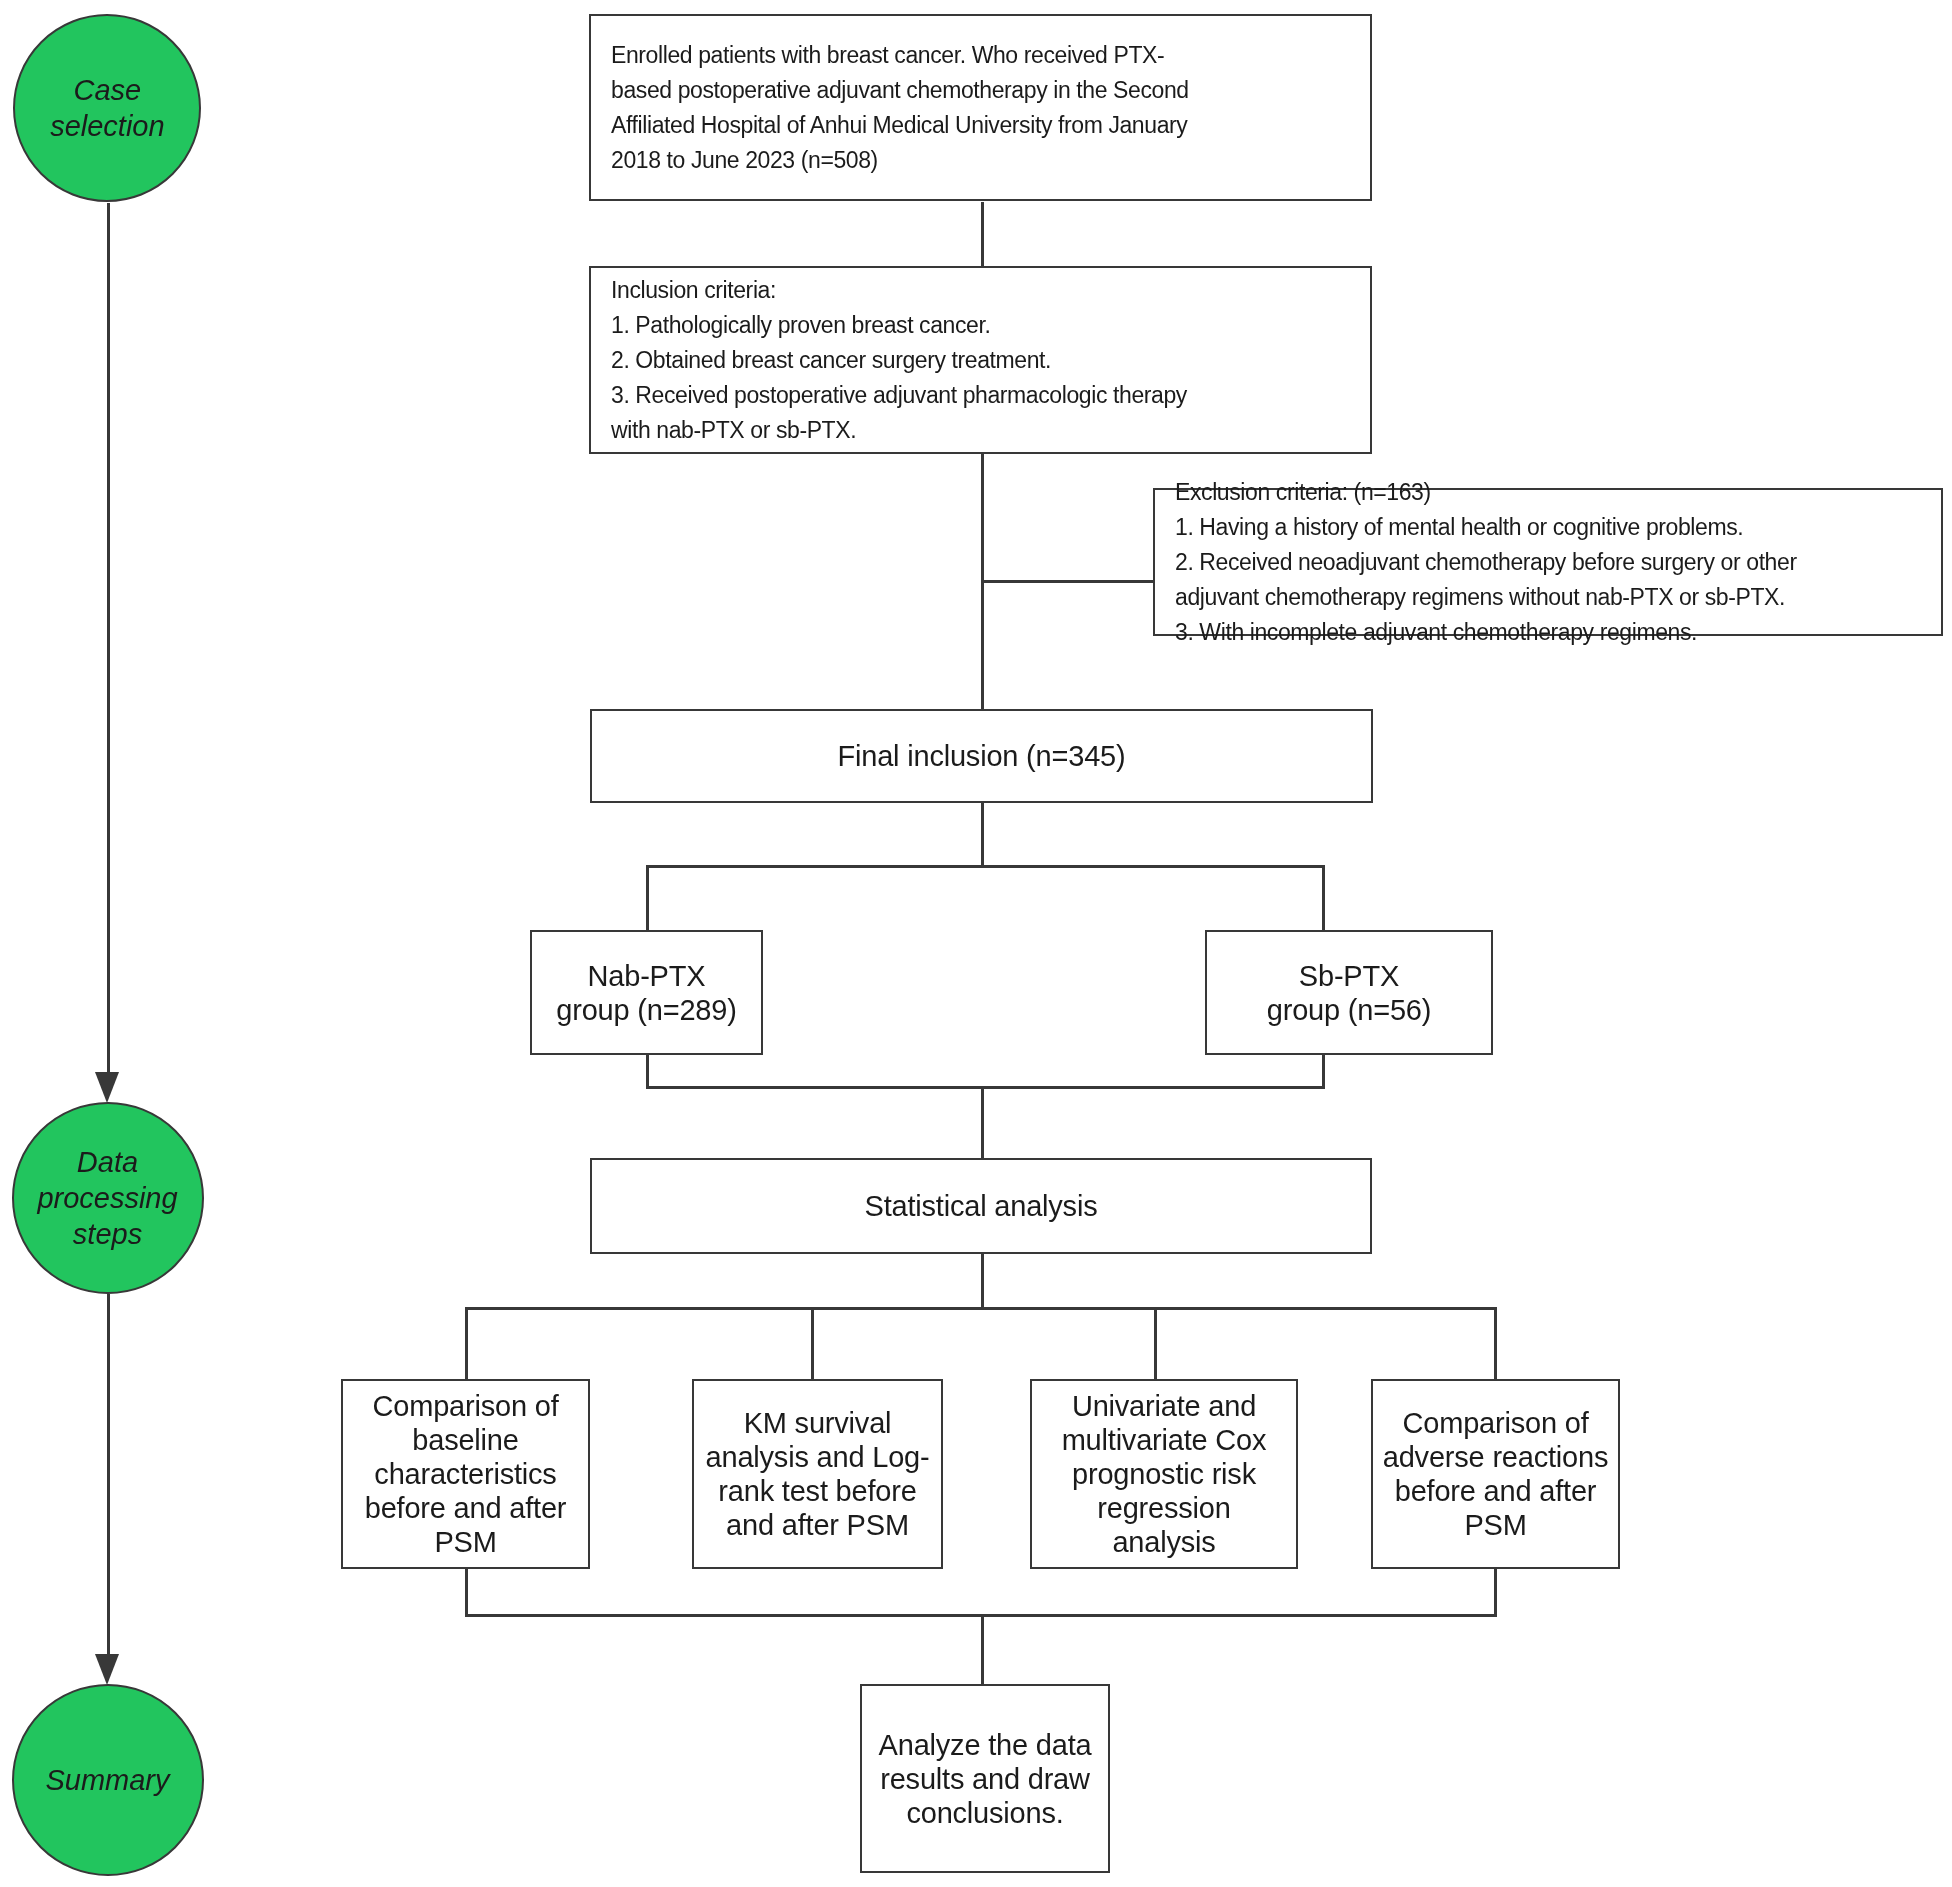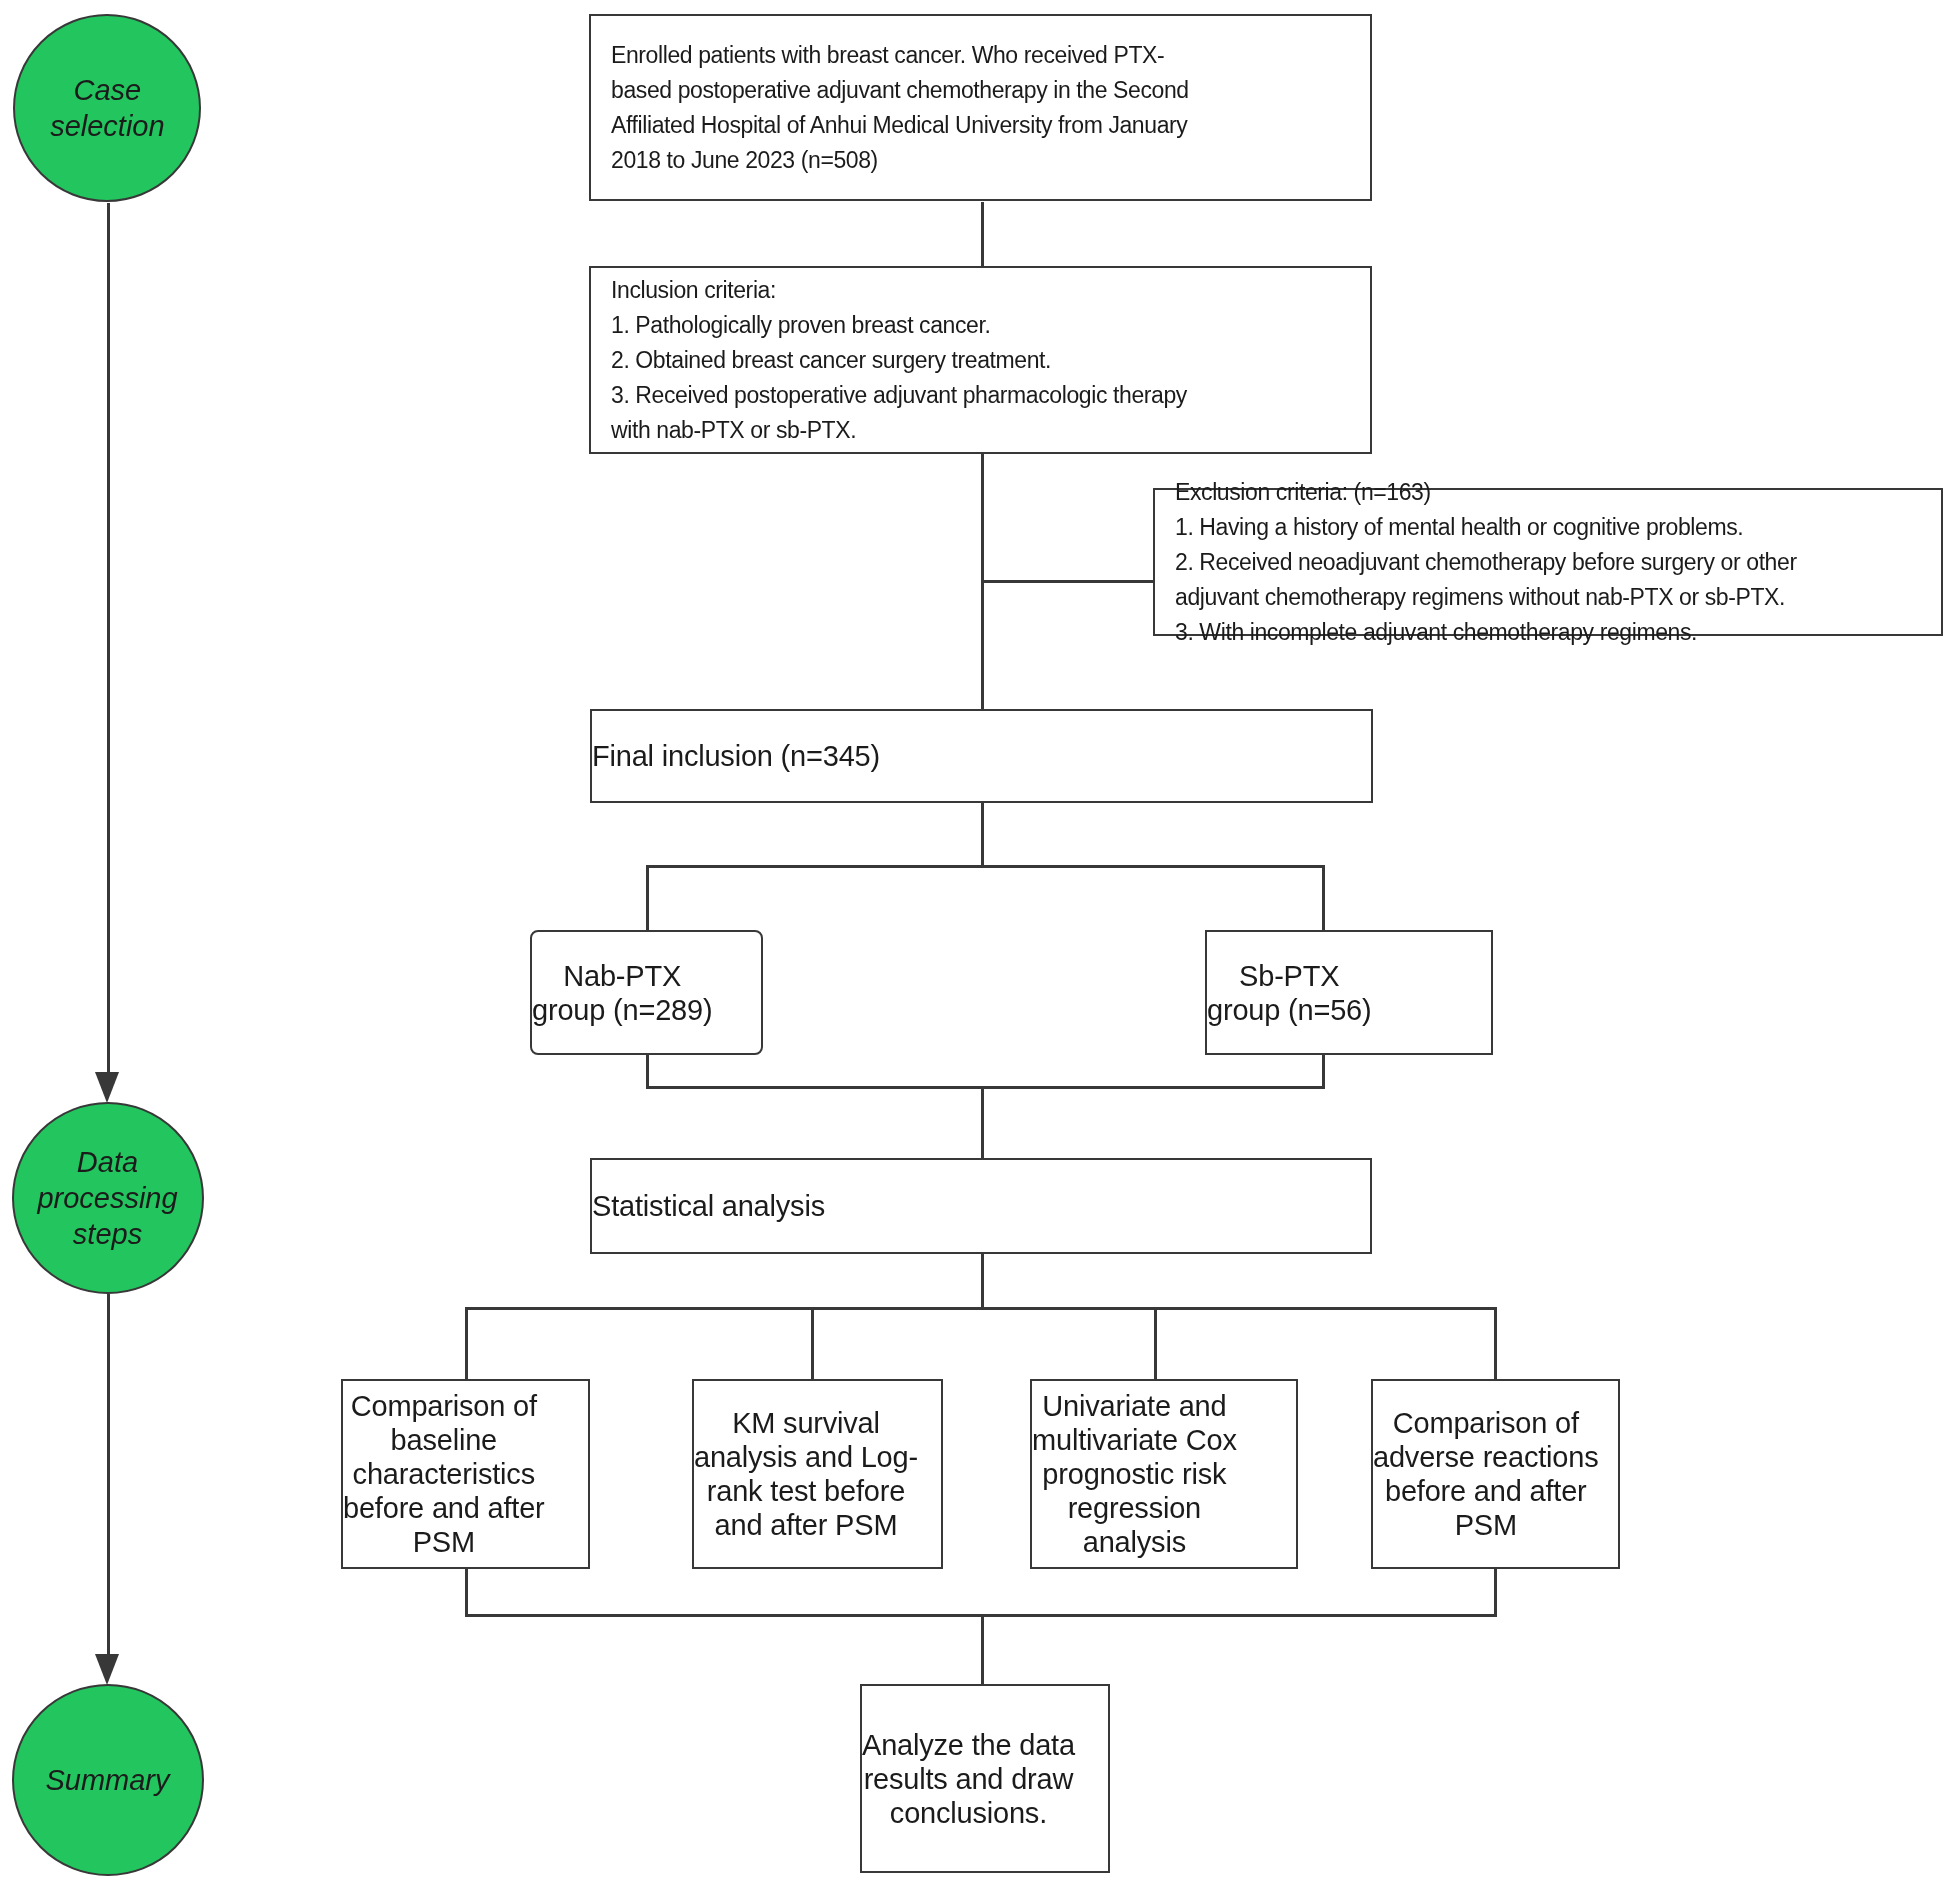--- a/index.html
+++ b/index.html
@@ -11,20 +11,21 @@
     color:#1b1b1b;
   }
   
   .node{
     position:absolute;
     border:2.9px solid #383838;
     background:#ffffff;
     box-sizing:border-box;
     display:flex;
     align-items:center;
+    justify-content:center;
   }
   .node .txt{
     white-space:pre;
     font-size:29px;
     line-height:34px;
     letter-spacing:-0.2px;
   }
   .node.left-align{justify-content:flex-start;}
   .node.left-align .txt{
     text-align:left;
@@ -109,21 +110,21 @@
 
   <div class="node center" style="left:590px;top:709px;width:783px;height:94px;">
     <div class="txt">Final inclusion (n=345)</div>
   </div>
 
   <div class="line" style="left:981px;top:803px;width:2.9px;height:63px;"></div>
   <div class="line" style="left:646px;top:865px;width:679px;height:2.9px;"></div>
   <div class="line" style="left:646px;top:865px;width:2.9px;height:65px;"></div>
   <div class="line" style="left:1322px;top:865px;width:2.9px;height:65px;"></div>
 
-  <div class="node center" style="left:530px;top:930px;width:233px;height:125px;border-radius:8px;">
+  <div class="node center" style="left:530px;top:930px;width:233px;height:125px;">
     <div class="txt">Nab-PTX
 group (n=289)</div>
   </div>
   <div class="node center" style="left:1205px;top:930px;width:288px;height:125px;">
     <div class="txt">Sb-PTX
 group (n=56)</div>
   </div>
 
   <div class="line" style="left:646px;top:1055px;width:2.9px;height:34px;"></div>
   <div class="line" style="left:1322px;top:1055px;width:2.9px;height:34px;"></div>

